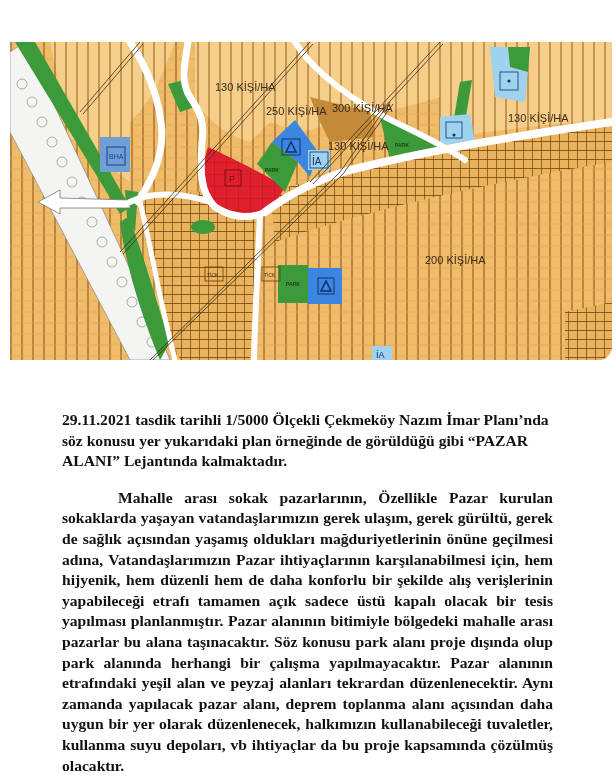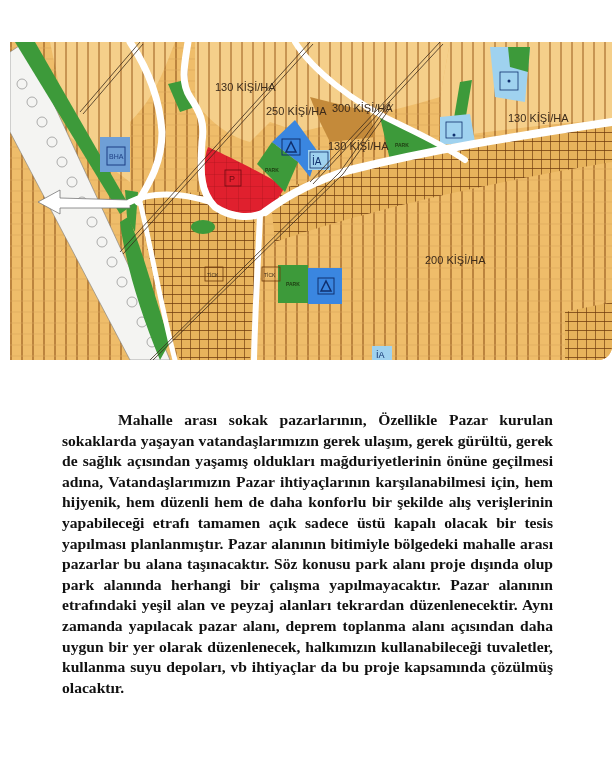--- a/index.html
+++ b/index.html
@@ -153,14 +153,15 @@
     <text x="205" y="49" class="map-label">130 KİŞİ/HA</text>
     <text x="256" y="73" class="map-label">250 KİŞİ/HA</text>
     <text x="322" y="70" class="map-label">300 KİŞİ/HA</text>
     <text x="318" y="108" class="map-label">130 KİŞİ/HA</text>
     <text x="498" y="80" class="map-label">130 KİŞİ/HA</text>
     <text x="415" y="222" class="map-label">200 KİŞİ/HA</text>
   </svg>
 </div>
 
 <div class="doc">
+  <p class="p1">29.11.2021 tasdik tarihli 1/5000 Ölçekli Çekmeköy Nazım İmar Planı’nda söz konusu yer yukarıdaki plan örneğinde de görüldüğü gibi “PAZAR ALANI” Lejantında kalmaktadır.</p>
   <p class="p2">Mahalle arası sokak pazarlarının, Özellikle Pazar kurulan sokaklarda yaşayan vatandaşlarımızın gerek ulaşım, gerek gürültü, gerek de sağlık açısından yaşamış oldukları mağduriyetlerinin önüne geçilmesi adına, Vatandaşlarımızın Pazar ihtiyaçlarının karşılanabilmesi için, hem hijyenik, hem düzenli hem de daha konforlu bir şekilde alış verişlerinin yapabileceği etrafı tamamen açık sadece üstü kapalı olacak bir tesis yapılması planlanmıştır. Pazar alanının bitimiyle bölgedeki mahalle arası pazarlar bu alana taşınacaktır. Söz konusu park alanı proje dışında olup park alanında herhangi bir çalışma yapılmayacaktır. Pazar alanının etrafındaki yeşil alan ve peyzaj alanları tekrardan düzenlenecektir. Aynı zamanda yapılacak pazar alanı, deprem toplanma alanı açısından daha uygun bir yer olarak düzenlenecek, halkımızın kullanabileceği tuvaletler, kullanma suyu depoları, vb ihtiyaçlar da bu proje kapsamında çözülmüş olacaktır.</p>
 </div>
 
 </body></html>

